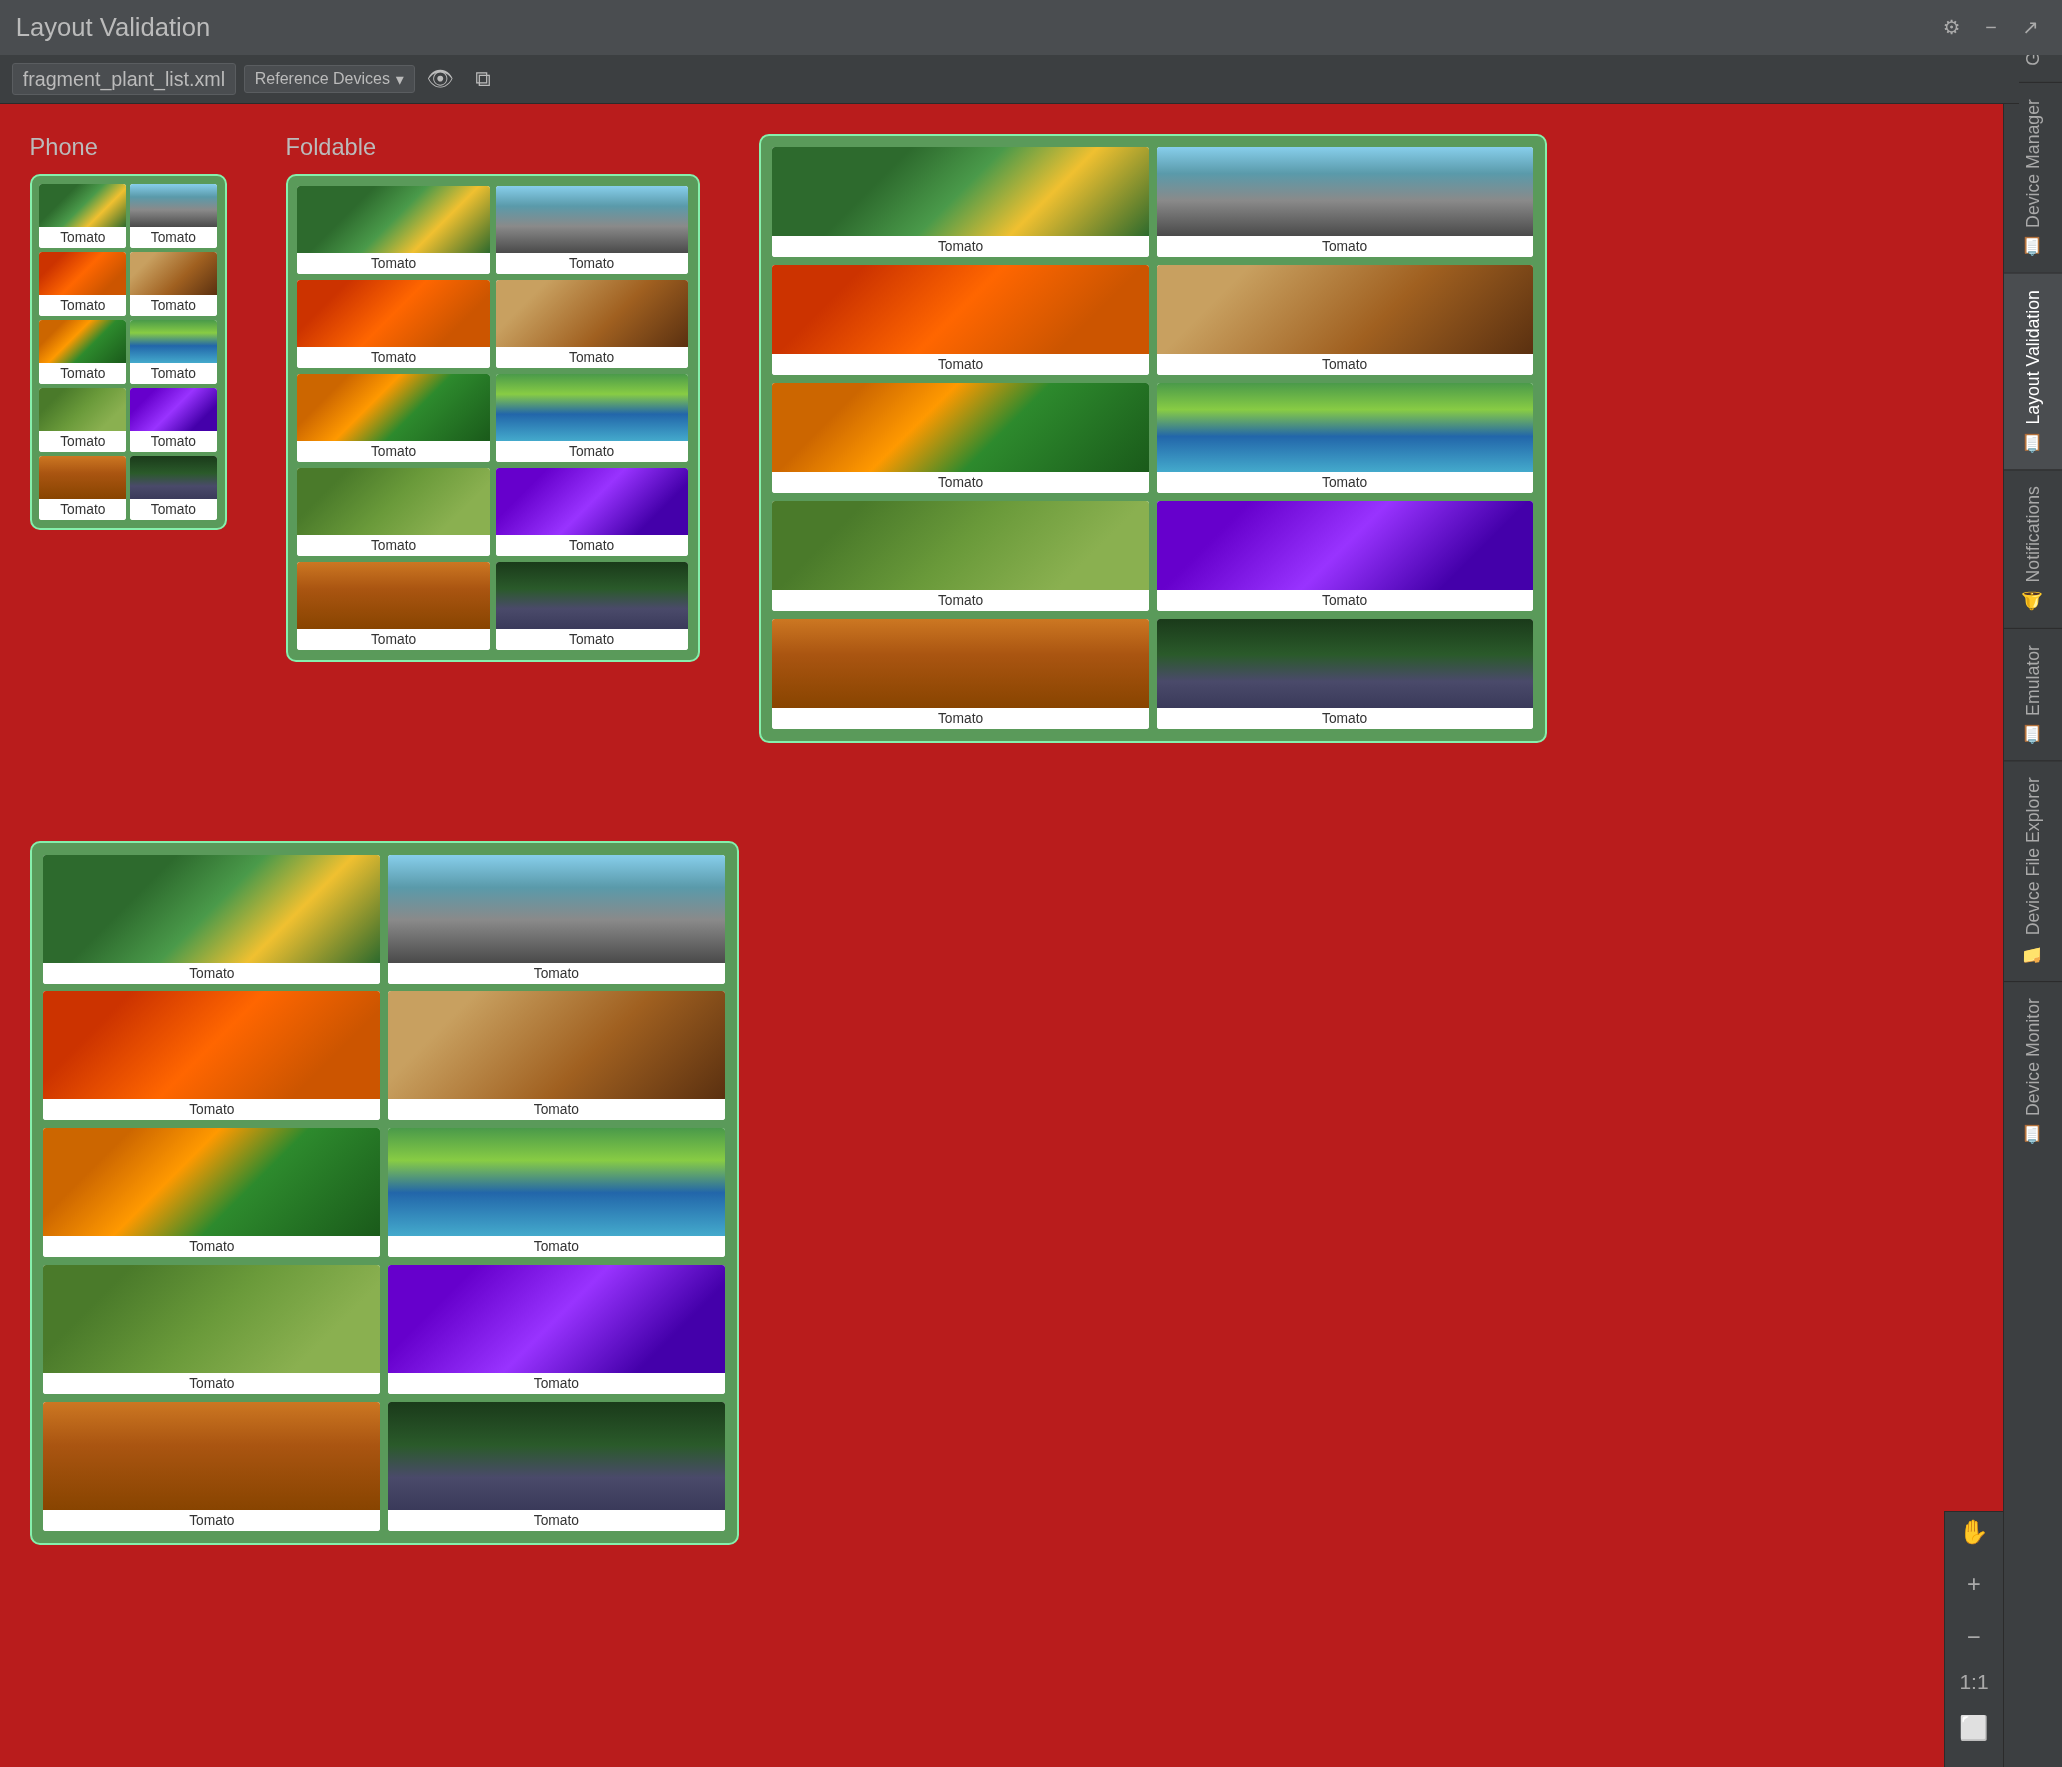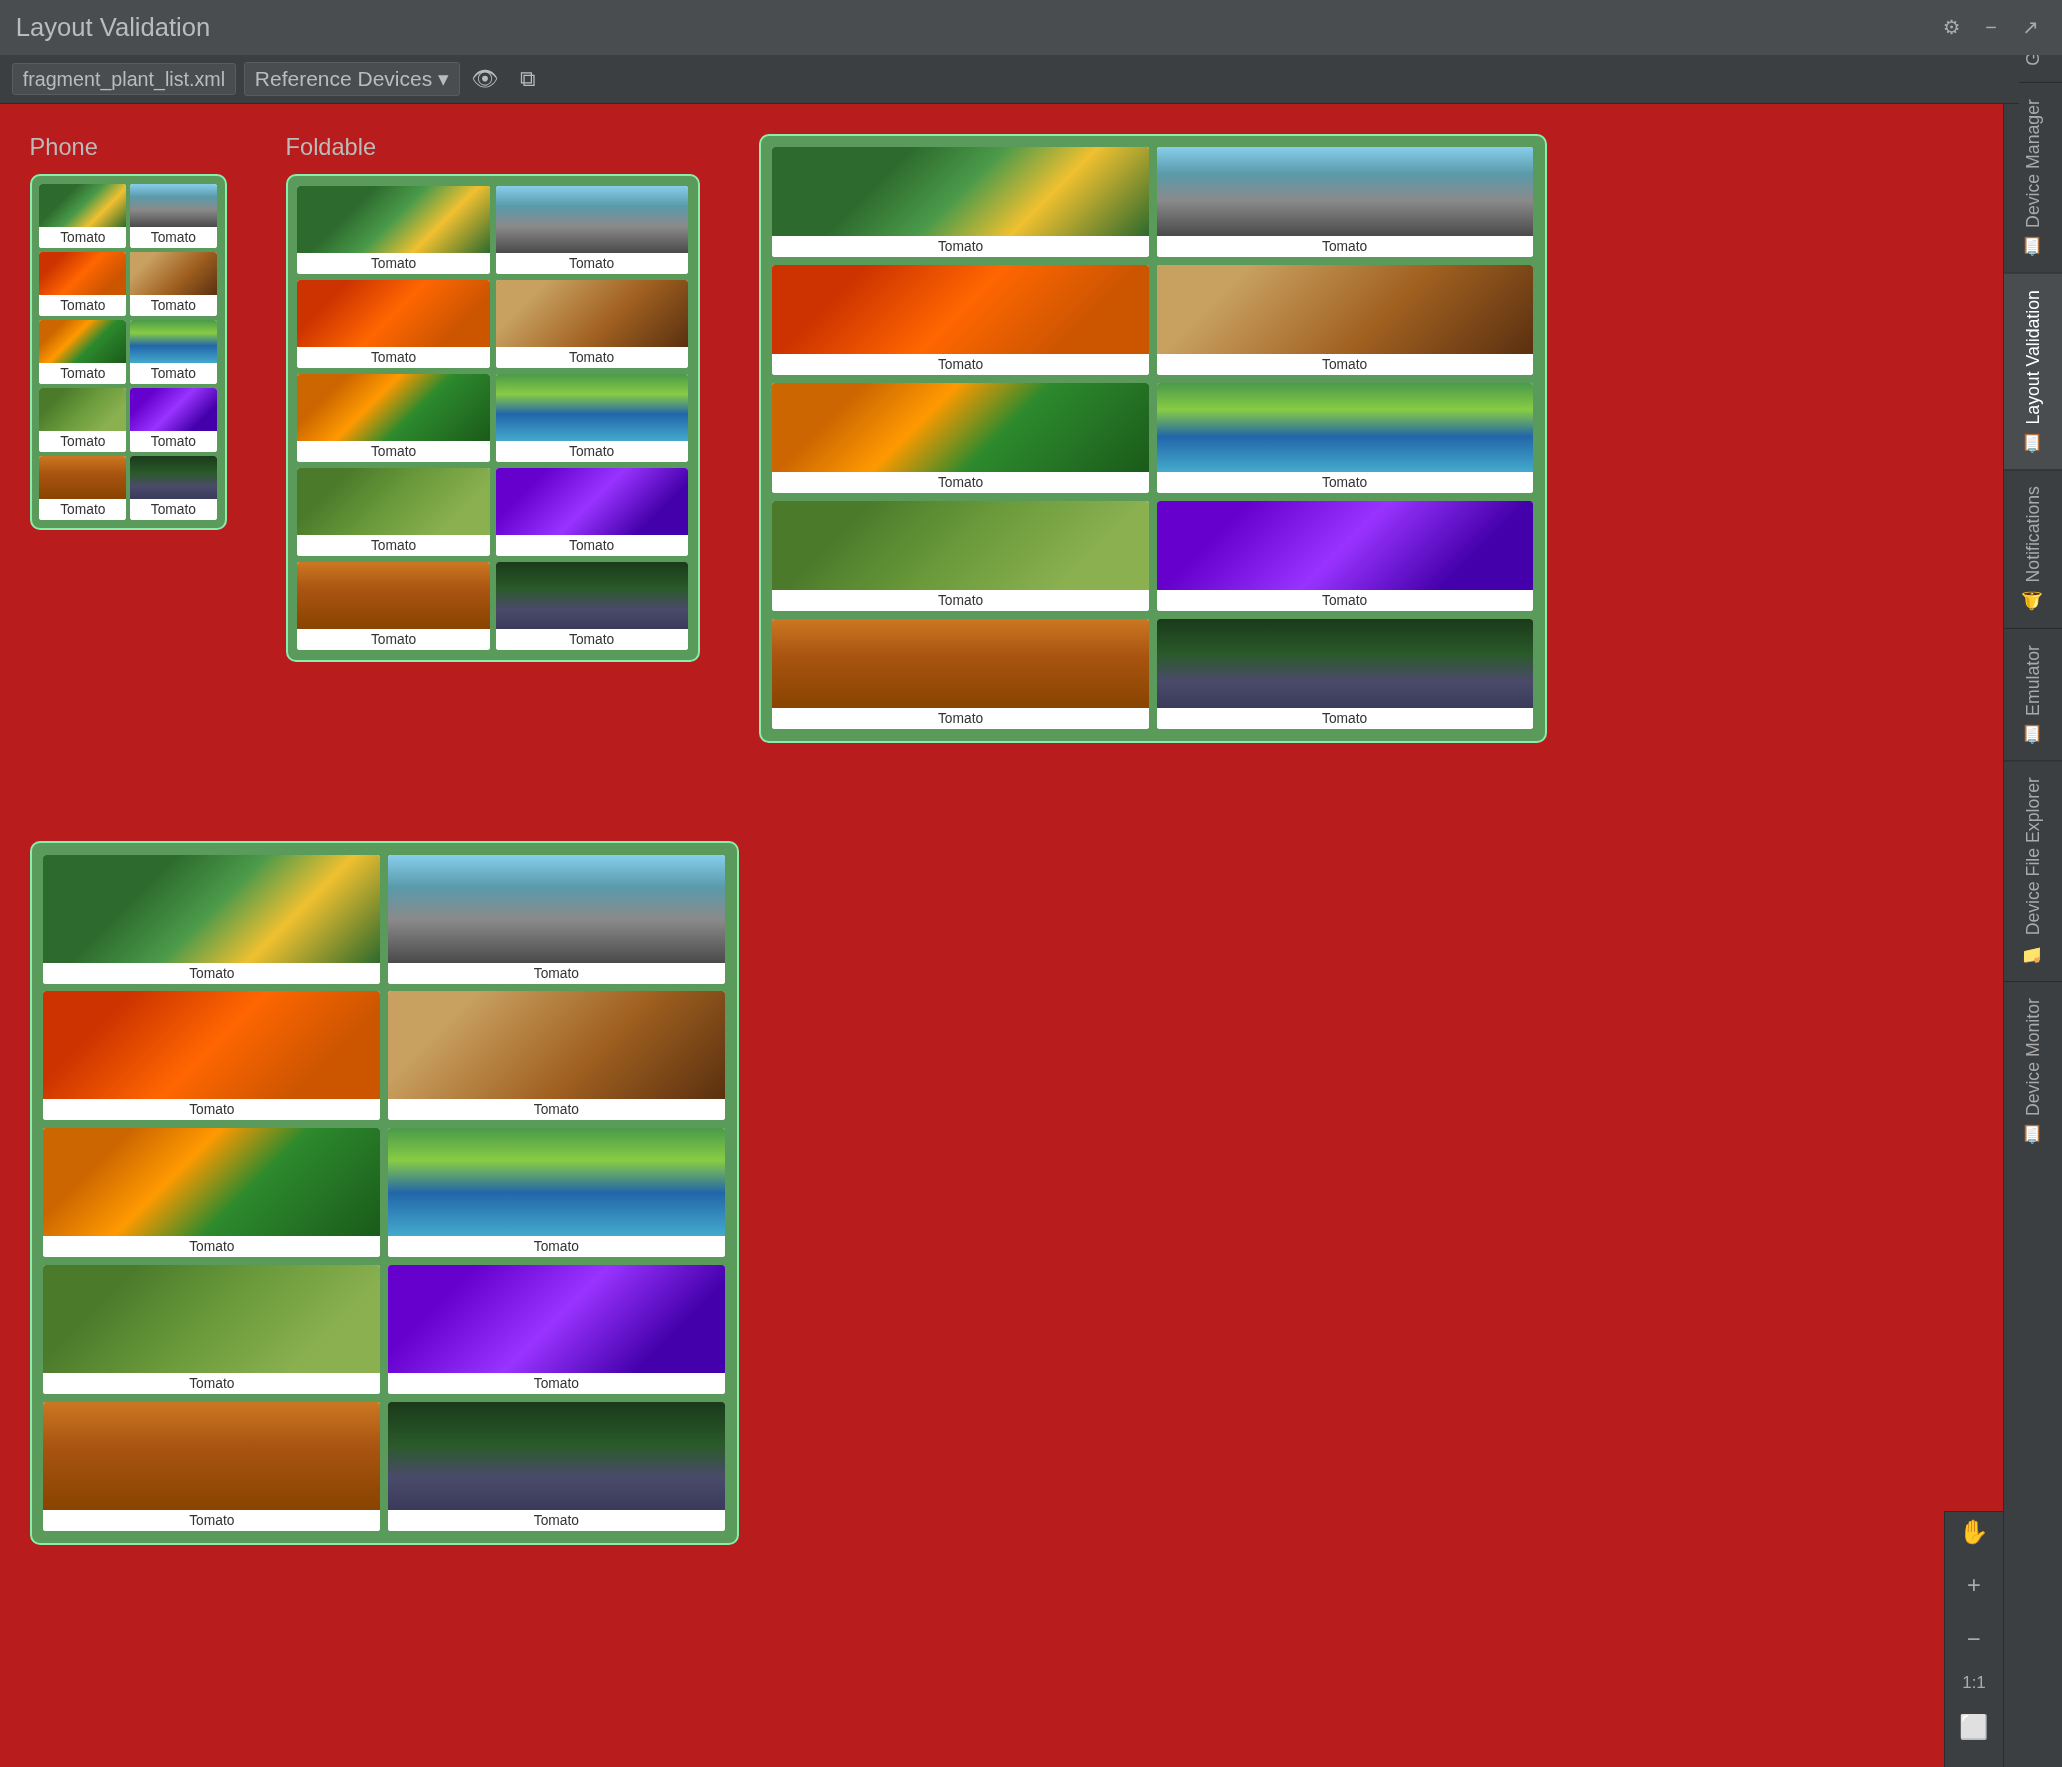--- a/index.html
+++ b/index.html
@@ -58,21 +58,21 @@
       border: 1px solid #5a5d60;
       padding: 3.9px 9.9px;
       font-size: 19.7px;
       color: #bbb;
       border-radius: 3px;
     }
     .toolbar-dropdown {
       background: #4a4d50;
       border: 1px solid #5a5d60;
       padding: 3.9px 9.9px;
-      font-size: 21px;
+      font-size: 16px;
       color: #bbb;
       border-radius: 3px;
       display: flex;
       align-items: center;
       gap: 5.9px;
       cursor: pointer;
     }
     .toolbar-icon-btn {
       width: 35px; height: 35px;
       display: flex; align-items: center; justify-content: center;
@@ -237,21 +237,21 @@
     }
     .tool-icon {
       font-size: 23.6px;
       color: #aaa;
       cursor: pointer;
       width: 43px; height: 43px;
       display: flex; align-items: center; justify-content: center;
       border-radius: 3.9px;
     }
     .zoom-label {
-      font-size: 17px;
+      font-size: 21px;
       color: #aaa;
       text-align: center;
     }
 
     
     .top-row {
       display: flex;
       flex-direction: row;
       gap: 59px;
       margin-bottom: 49px;

